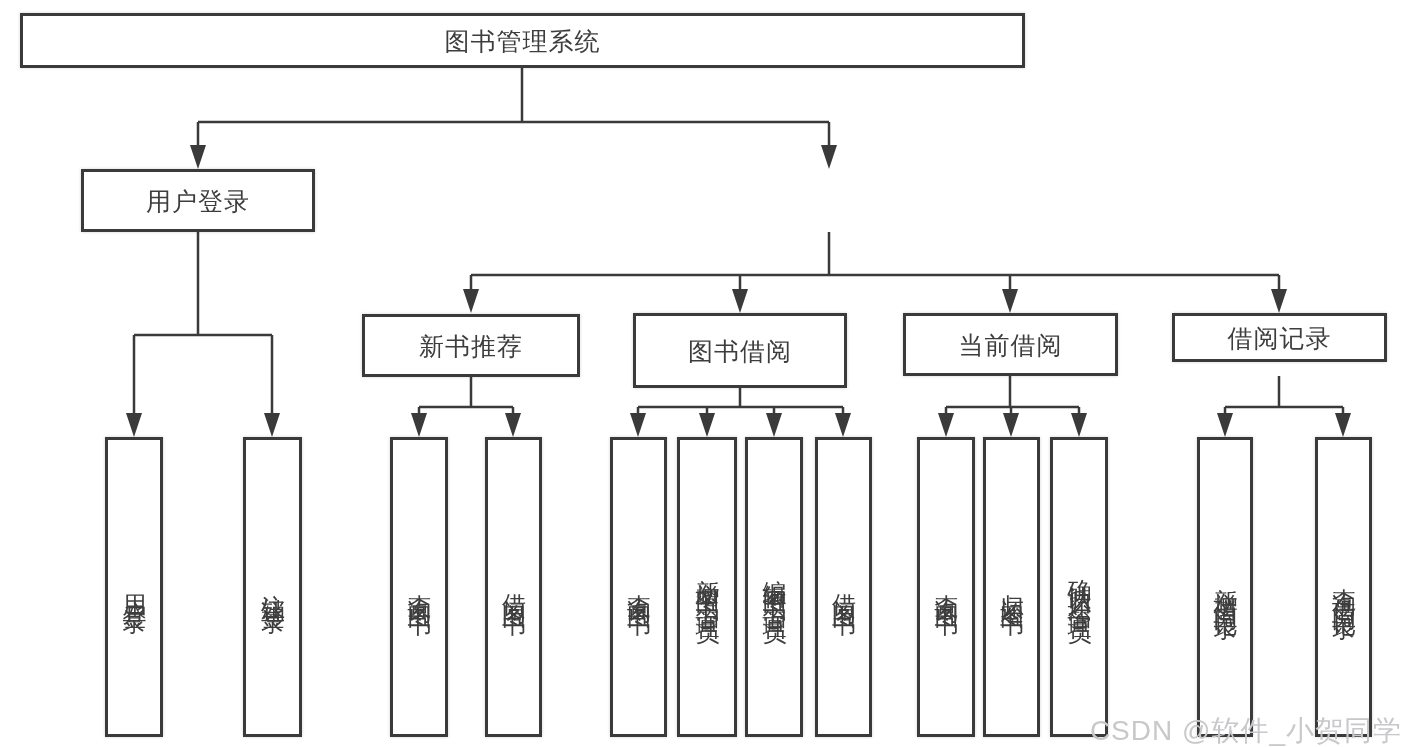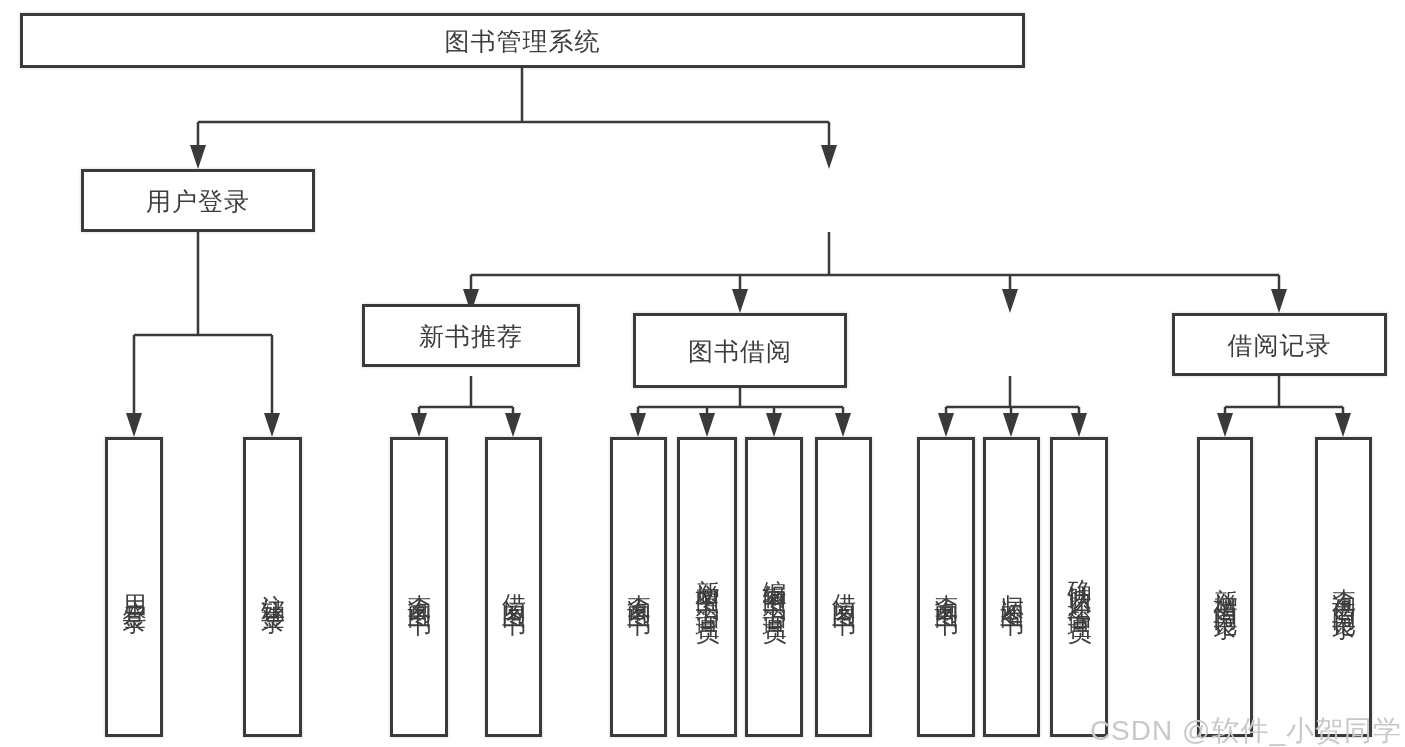--- a/index.html
+++ b/index.html
@@ -90,27 +90,30 @@
   </svg>
 
   <div class="node" style="left:20px;top:13px;width:1005px;height:55px">
     <span>图书管理系统</span>
   </div>
 
   <div class="node" style="left:81px;top:169px;width:234px;height:63px">
     <span>用户登录</span>
   </div>
 
-  <div class="node" style="left:362px;top:304px;width:218px;height:63px">
+  <div class="node" style="left:362px;top:314px;width:218px;height:63px">
     <span>新书推荐</span>
   </div>
   <div class="node" style="left:633px;top:313px;width:214px;height:75px">
     <span>图书借阅</span>
   </div>
-  <div class="node" style="left:1172px;top:313px;width:215px;height:63px">
+  <div class="node" style="left:903px;top:313px;width:215px;height:63px">
+    <span>当前借阅</span>
+  </div>
+  <div class="node" style="left:1172px;top:313px;width:215px;height:49px">
     <span>借阅记录</span>
   </div>
 
   <div class="node leaf" style="left:105px;top:437px;width:58px;height:300px">
     <span>用户登录</span>
   </div>
   <div class="node leaf" style="left:243px;top:437px;width:59px;height:300px">
     <span>注销登录</span>
   </div>
 

